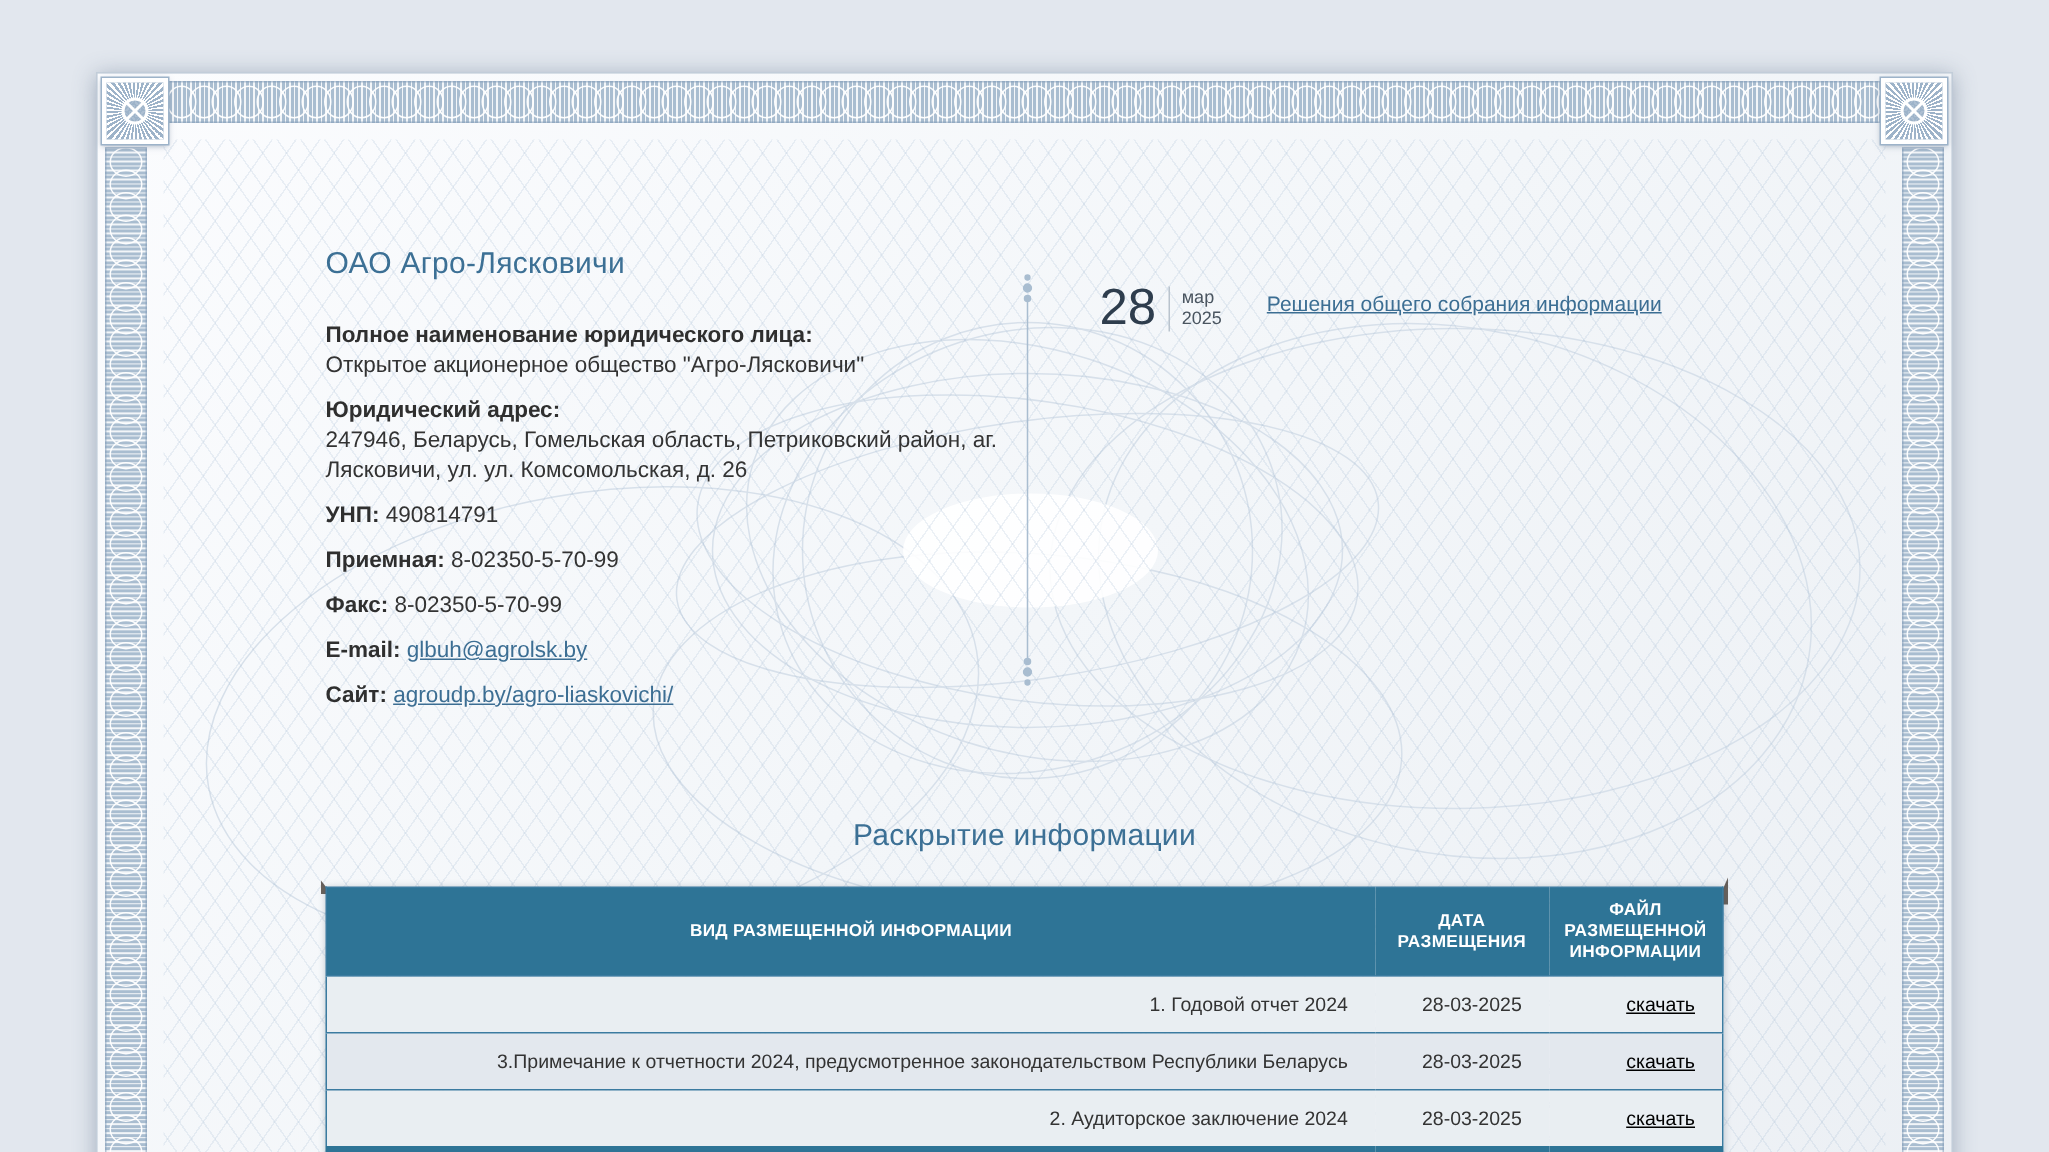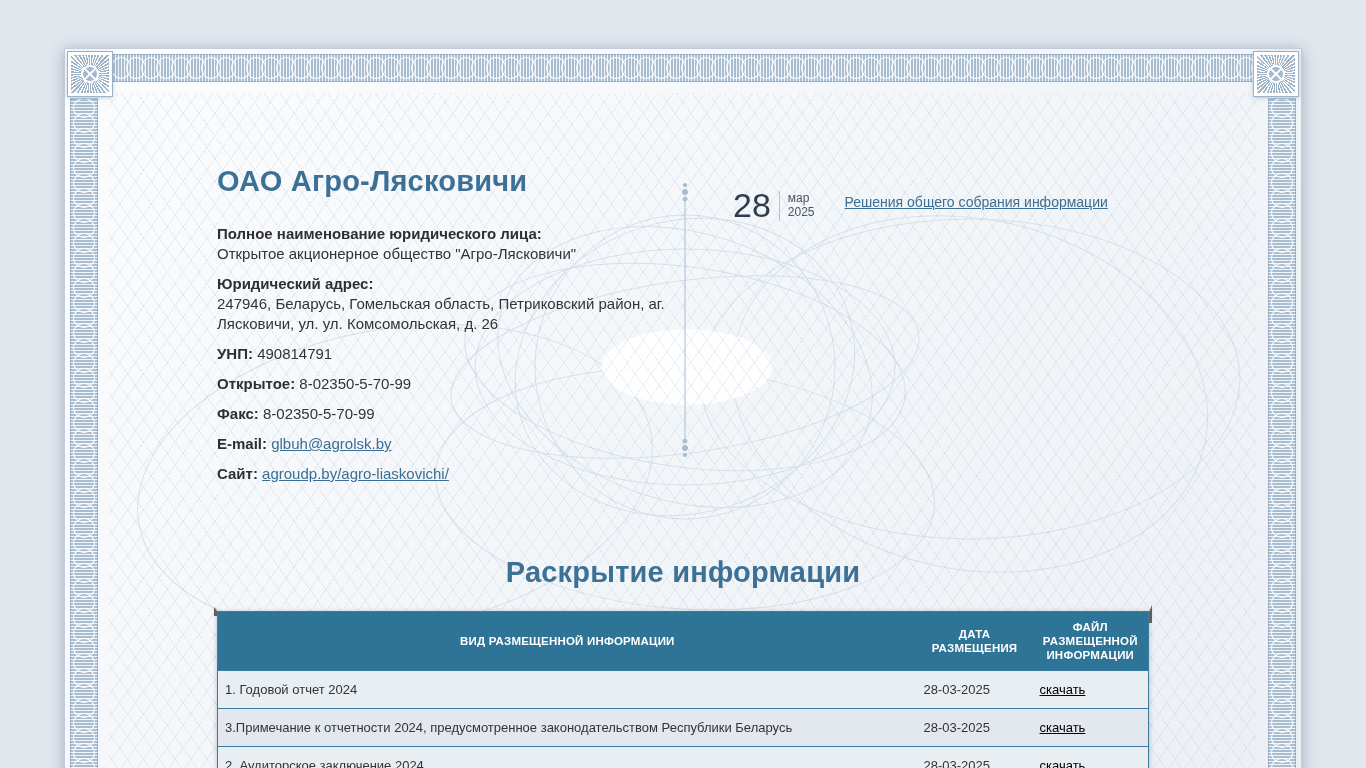--- a/index.html
+++ b/index.html
@@ -77,21 +77,21 @@
   
   svg.watermark { position:absolute; left:0; top:0; pointer-events:none; }
 
   
   .content { position:relative; width:932px; margin:0 auto; padding-top:116px; }
   .cols { display:flex; }
   .col-left { width:460px; margin-right:56px; flex:none; }
   .col-right { flex:1; }
 
   h1.section-title, h2.section-title {
-    font-size:29px; font-weight:700; color:#3c7095; letter-spacing:.2px;
+    font-size:20px; font-weight:400; color:#3c7095; letter-spacing:.2px;
   }
   .company-info { margin-top:26px; }
   .company-info p { font-size:15px; line-height:20px; margin-bottom:10px; color:#333; }
   .company-info strong { font-weight:700; color:#2f2f2f; }
   a.text-link { color:#3c6e93; text-decoration:underline; }
 
   
   .news-item { display:flex; align-items:flex-start; margin-top:24px; }
   .news-date { display:flex; align-items:flex-start; flex:none; }
   .news-day { font-size:34px; line-height:32px; color:#2e3d4d; }
@@ -117,21 +117,21 @@
     box-shadow:0 1px 5px rgba(60,80,100,.35);
   }
   .disclosure-table th {
     background:#2e7496; color:#fff; font-size:11.5px; font-weight:700;
     line-height:14px; padding:8px 6px; text-align:center; letter-spacing:.2px;
   }
   .disclosure-table th.col-name { width:700px; }
   .disclosure-table th.col-date { width:116px; }
   .disclosure-table th.col-file { width:116px; }
   .disclosure-table td {
-    font-size:13px; color:#333; text-align:left; padding:11px 7px; line-height:15px;
+    font-size:13px; color:#333; text-align:right; padding:11px 18px; line-height:15px;
     border-top:1px solid #3b7ba0;
   }
   .disclosure-table tr.row-odd  td { background:#e9eef2; }
   .disclosure-table tr.row-even td { background:#e3e8ee; }
   .download-link { color:#000000; text-decoration:underline; }
 </style>
 </head>
 <body>
 
 <div class="certificate">
@@ -354,21 +354,21 @@
           </p>
           <p>
             <strong>Юридический адрес:</strong><br>
             <span>247946, Беларусь, Гомельская область, Петриковский район, аг. Лясковичи, ул. ул. Комсомольская, д. 26</span>
           </p>
           <p>
             <strong>УНП:</strong>
             <span>490814791</span>
           </p>
           <p>
-            <strong>Открытое:</strong>
+            <strong>Приемная:</strong>
             <span>8-02350-5-70-99</span>
           </p>
           <p>
             <strong>Факс:</strong>
             <span>8-02350-5-70-99</span>
           </p>
           <p>
             <strong>E-mail:</strong>
             <a class="text-link" href="#">glbuh@agrolsk.by</a>
           </p>

